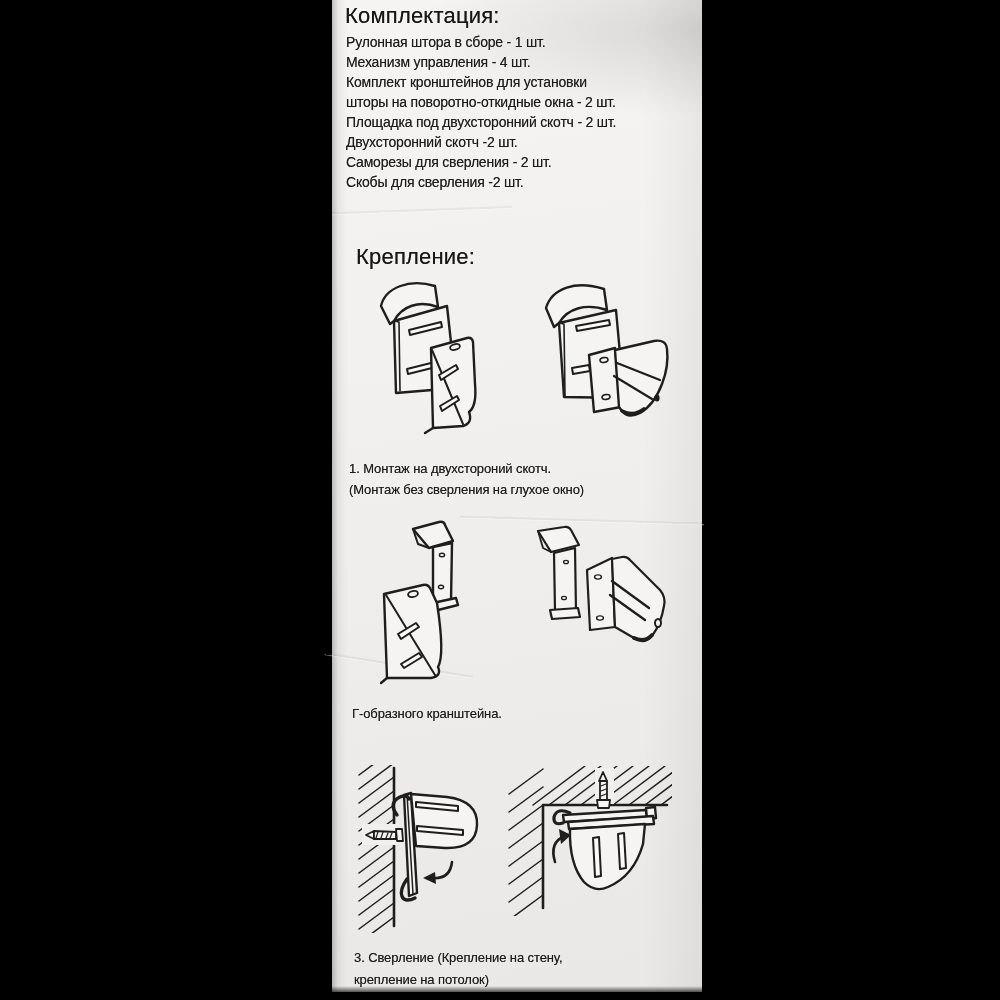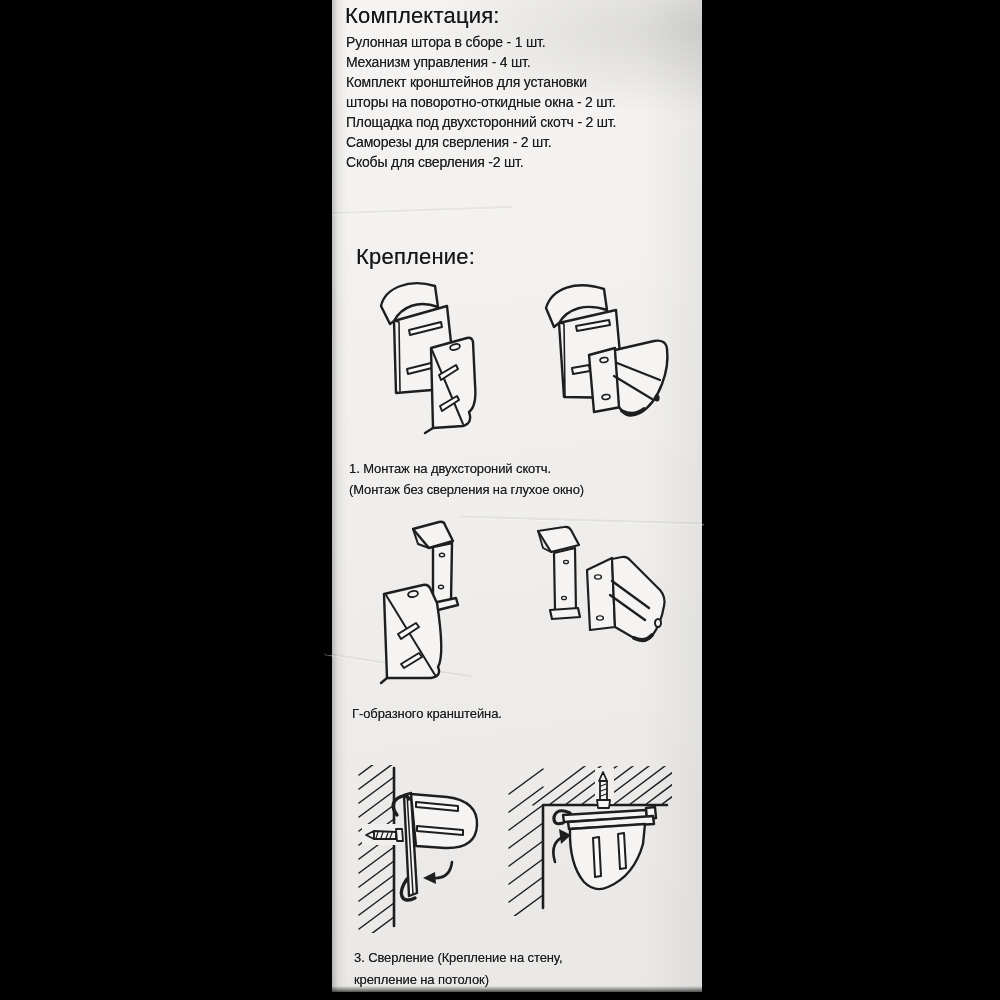--- a/index.html
+++ b/index.html
@@ -51,20 +51,21 @@
     <div class="crease" id="crease3"></div>
 
     <div class="h" id="h-komplekt">Комплектация:</div>
 
     <div class="list">
       <div>Рулонная штора в сборе - 1 шт.</div>
       <div>Механизм управления - 4 шт.</div>
       <div>Комплект кронштейнов для установки</div>
       <div>шторы на поворотно-откидные окна - 2 шт.</div>
       <div>Площадка под двухсторонний скотч - 2 шт.</div>
+      <div>Двухсторонний скотч -2 шт.</div>
       <div>Саморезы для сверления - 2 шт.</div>
       <div>Скобы для сверления -2 шт.</div>
     </div>
 
     <div class="h" id="h-kreplenie">Крепление:</div>
 
     <svg class="illus" id="s1l" width="122" height="176" viewBox="0 0 122 176" aria-label="tape-mount bracket with peel-off liner, wedge facing down">
       <g stroke="#1e1e1e" stroke-width="2.4" fill="#f5f4f2" stroke-linejoin="round" stroke-linecap="round">
         <path d="M14,40 C18,22 42,12 68,20 L71,41 C52,34 35,40 27,55 L23,58 Z"></path>
         <path d="M27,55 L80,40 L89,122 L29,127 Z"></path>

